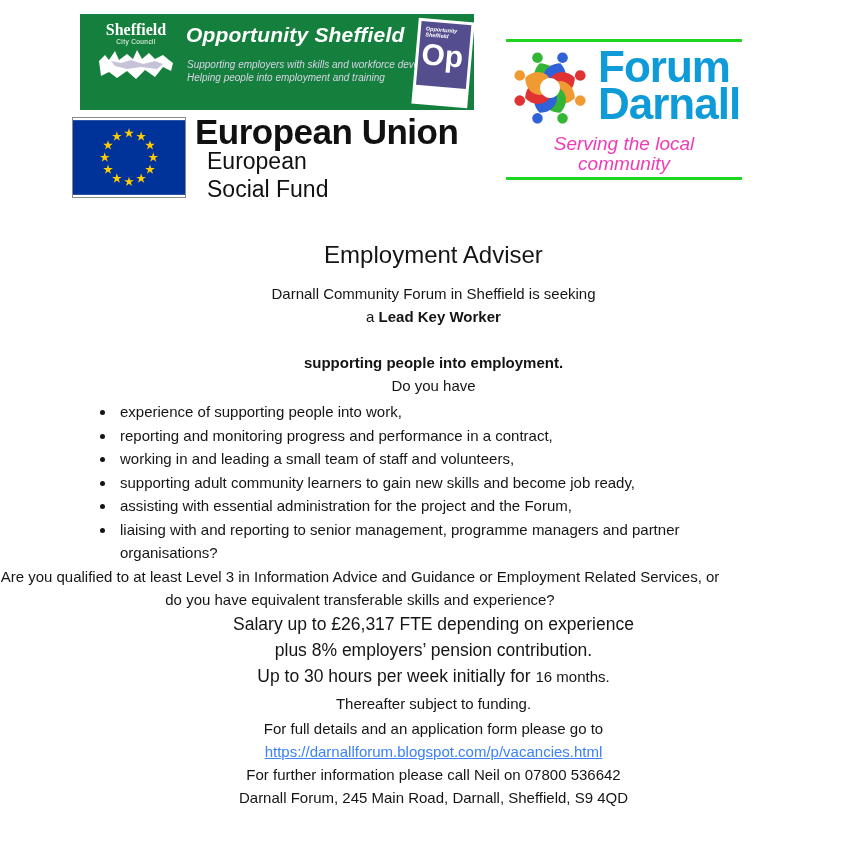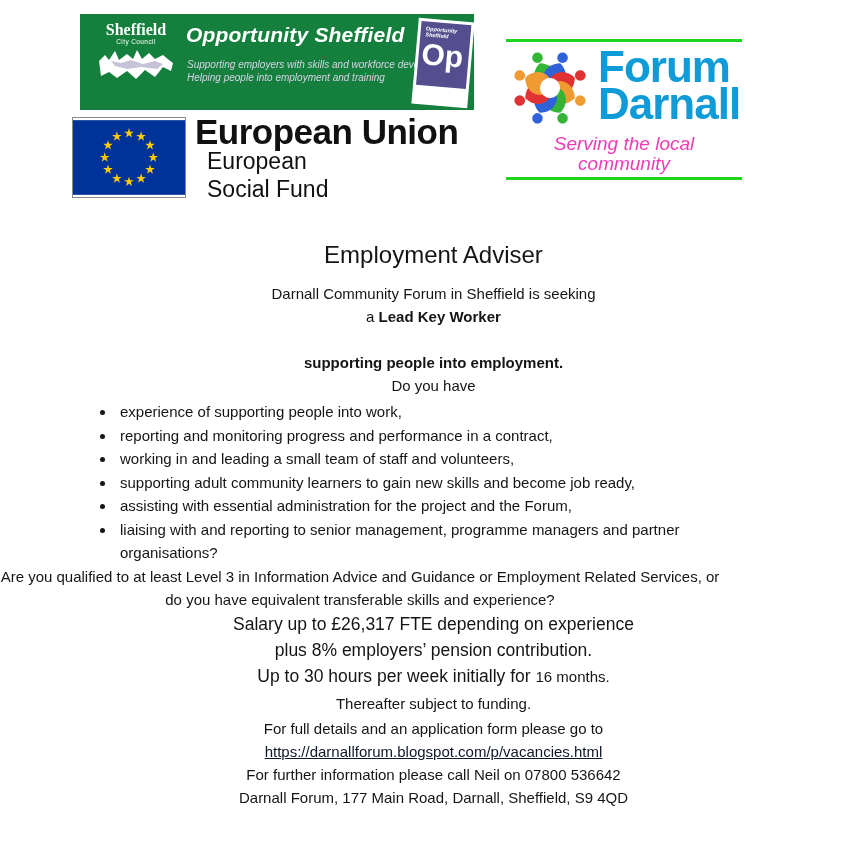--- a/index.html
+++ b/index.html
@@ -44,21 +44,21 @@
   .content h1 { margin:16px; font-size:24px; line-height:23px; font-weight:400; }
   .content p { margin:0; }
   .intro { margin-top:13px; }
   .do-have { margin-top:13px; }
   ul.duties { margin:3px 0 0 90px; padding:0 0 0 26px; width:610px; text-align:left; }
   ul.duties li { padding-left:4px; line-height:23.5px; }
   .qual { margin:8px auto 0; width:720px; }
   .salary { margin-top:16px; font-size:17.5px; line-height:26px; }
   .salary .sm { font-size:15px; }
   .footer { margin-top:13px; }
-  .footer a { color:#0f172a; text-decoration:underline;text-align:center; }
+  .footer a { color:#3b82f6; text-decoration:underline;text-align:center; }
   b { font-weight:700; }
 </style>
 </head>
 <body>
 
 <div class="page">
 
   <div class="os-banner">
     <div class="scc">
       <div class="scc-name">Sheffield</div>
@@ -183,17 +183,17 @@
       <span>Salary up to £26,317 FTE depending on experience</span><br>
       <span>plus 8% employers’ pension contribution.</span><br>
       <span>Up to 30 hours per week initially for </span><span class="sm">16 months.</span><br>
       <span class="sm">Thereafter subject to funding.</span>
     </p>
 
     <p class="footer">
       <span>For full details and an application form please go to</span><br>
       <a href="#">https://darnallforum.blogspot.com/p/vacancies.html</a><br>
       <span>For further information please call Neil on 07800 536642</span><br>
-      <span>Darnall Forum, 177 Main Road, Darnall, Sheffield, S9 4QD</span>
+      <span>Darnall Forum, 245 Main Road, Darnall, Sheffield, S9 4QD</span>
     </p>
   </div>
 
 </div>
 
 </body></html>

